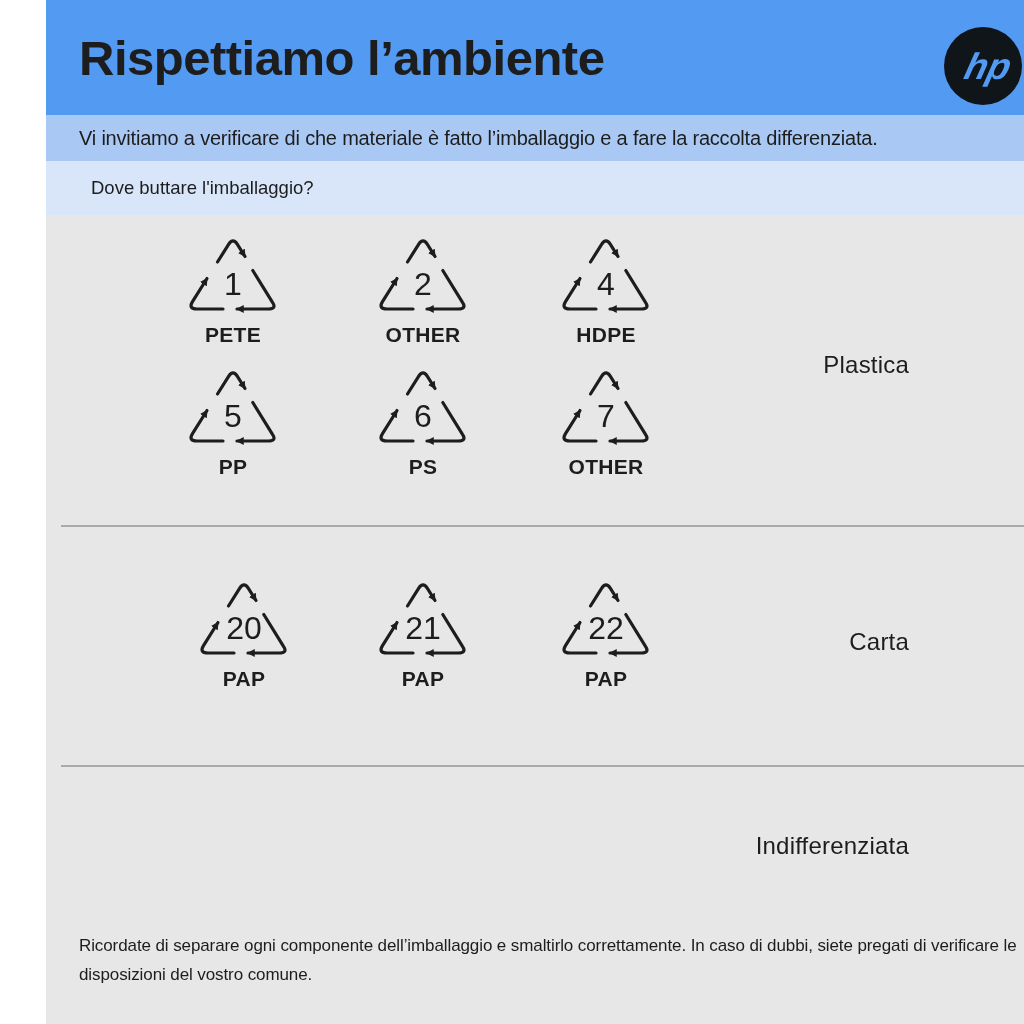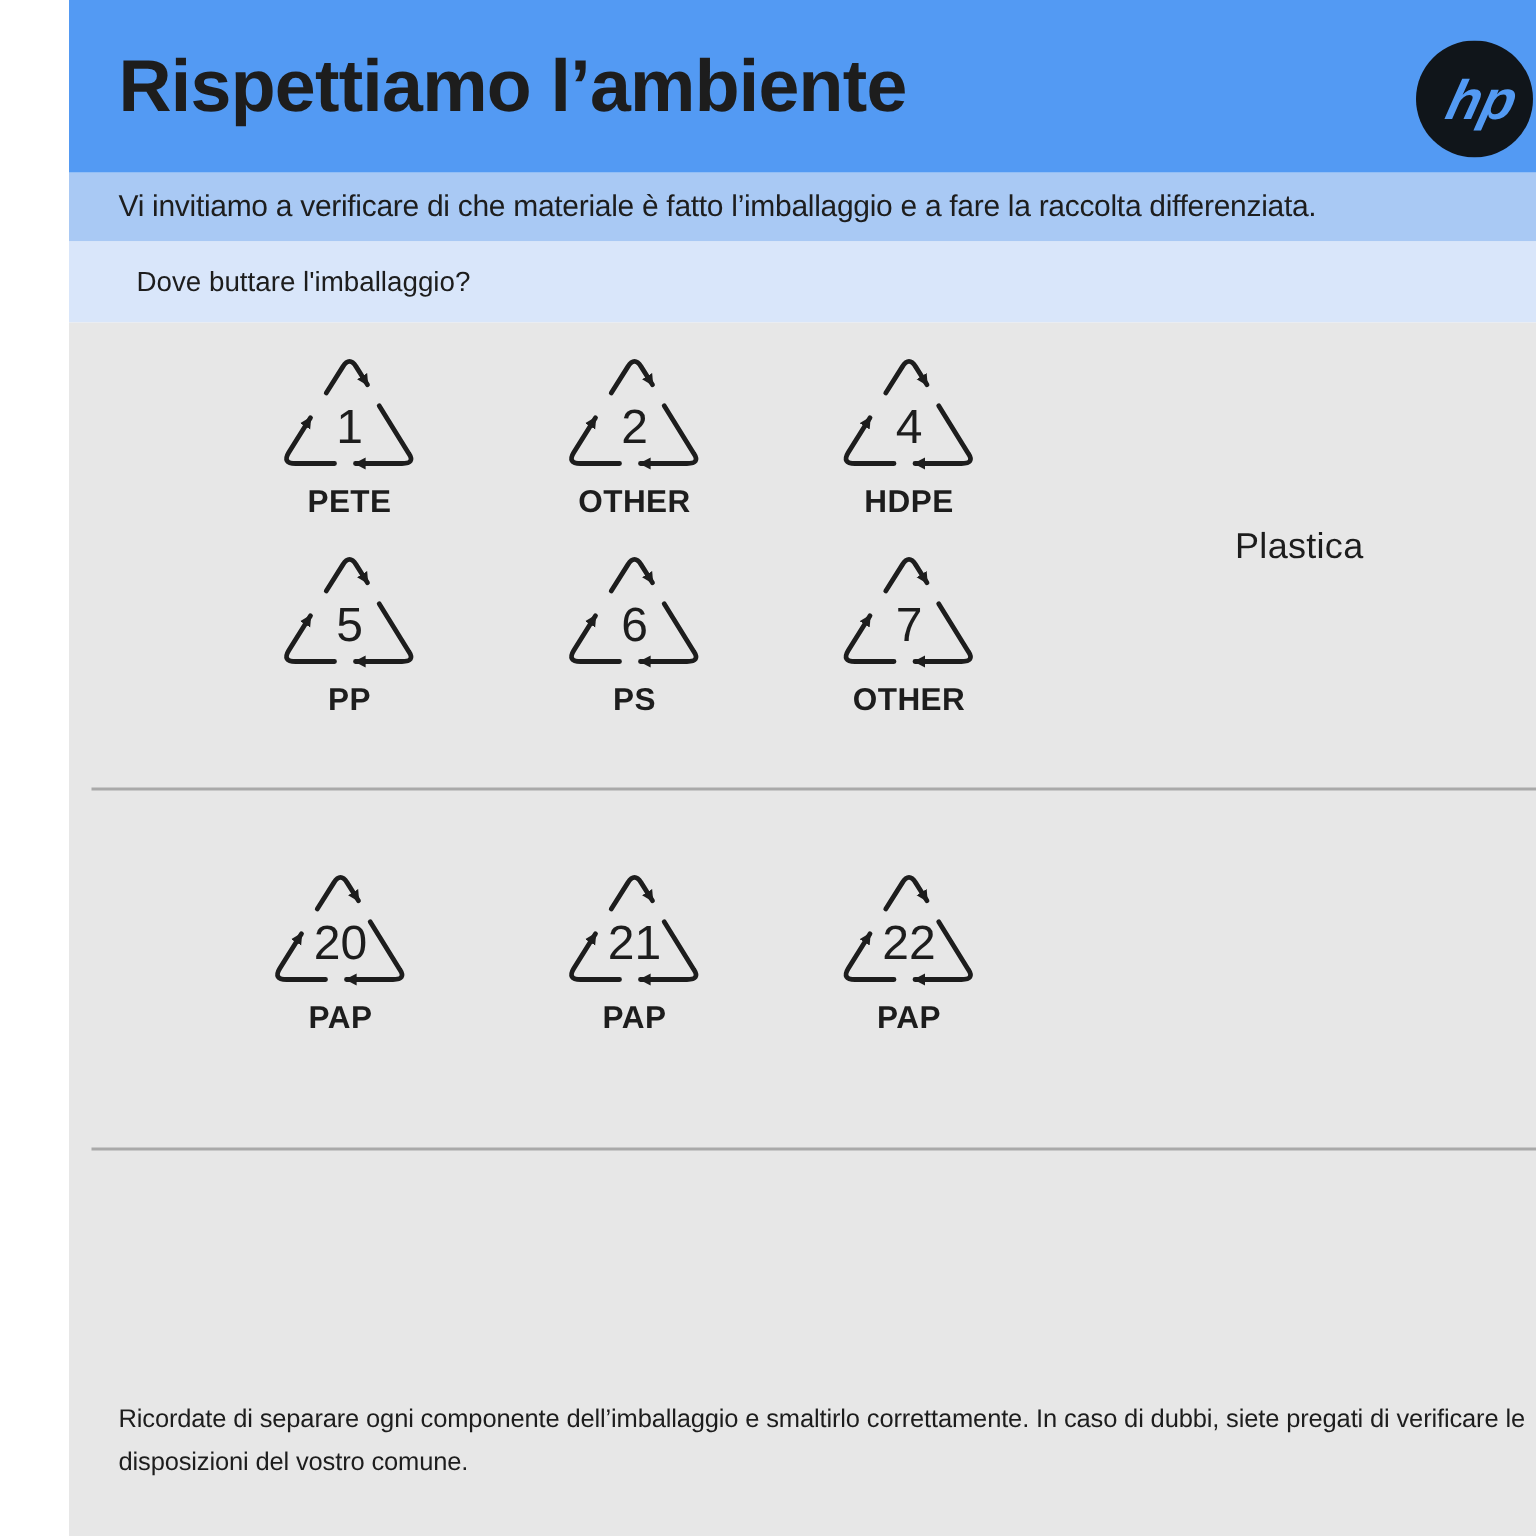--- a/index.html
+++ b/index.html
@@ -116,21 +116,21 @@
         <use href="#mobius"></use>
         <text class="num" x="50" y="62" text-anchor="middle">7</text>
       </svg>
       <div class="sym-label">OTHER</div>
     </div>
 
     <div class="cat-label" style="top:136px">Plastica</div>
 
     <div class="divider" style="top:310px"></div>
 
-    <div class="sym" style="left:121px;top:362px">
+    <div class="sym" style="left:138px;top:362px">
       <svg class="tri" viewBox="0 0 100 88">
         <use href="#mobius"></use>
         <text class="num" x="50" y="62" text-anchor="middle">20</text>
       </svg>
       <div class="sym-label">PAP</div>
     </div>
     <div class="sym" style="left:317px;top:362px">
       <svg class="tri" viewBox="0 0 100 88">
         <use href="#mobius"></use>
         <text class="num" x="50" y="62" text-anchor="middle">21</text>
@@ -138,21 +138,23 @@
       <div class="sym-label">PAP</div>
     </div>
     <div class="sym" style="left:500px;top:362px">
       <svg class="tri" viewBox="0 0 100 88">
         <use href="#mobius"></use>
         <text class="num" x="50" y="62" text-anchor="middle">22</text>
       </svg>
       <div class="sym-label">PAP</div>
     </div>
 
+    <div class="cat-label" style="top:413px">Carta</div>
 
     <div class="divider" style="top:550px"></div>
 
 
+    <div class="cat-label" style="top:617px">Indifferenziata</div>
 
     <p class="footer-note">Ricordate di separare ogni componente dell’imballaggio e smaltirlo correttamente. In caso di dubbi, siete pregati di verificare le disposizioni del vostro comune.</p>
 
   </main>
 </div>
 
 </body></html>

